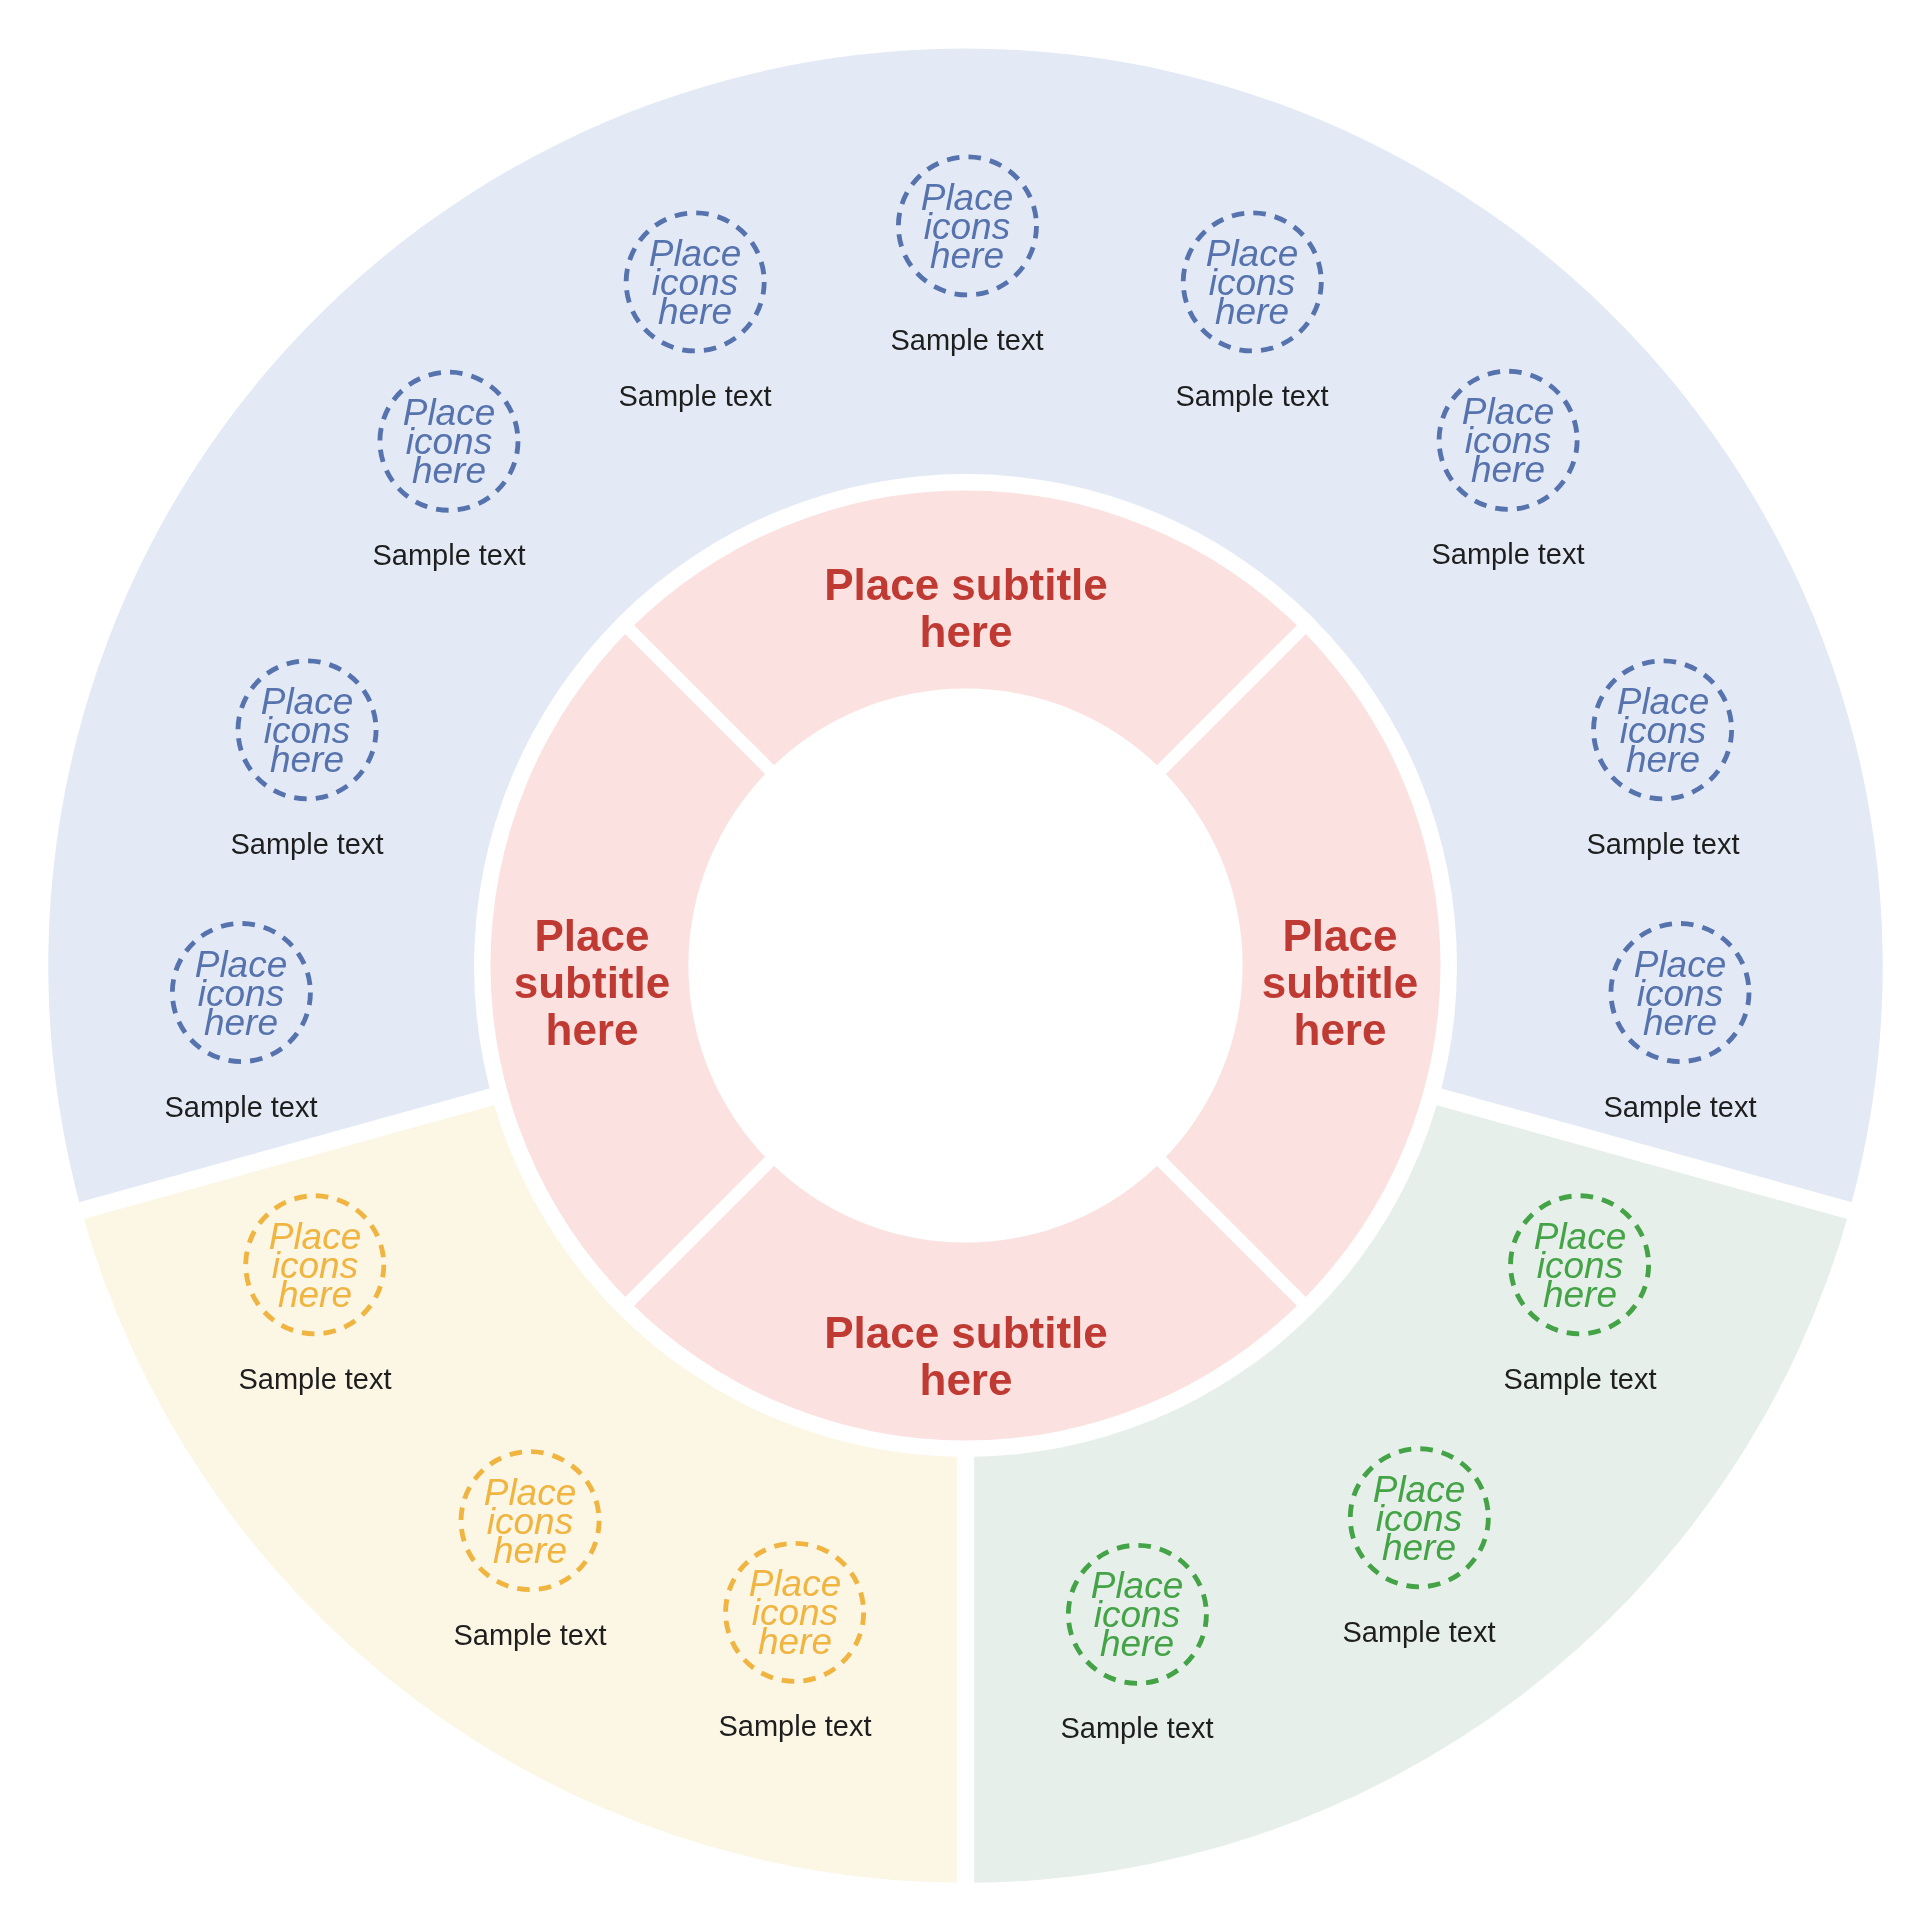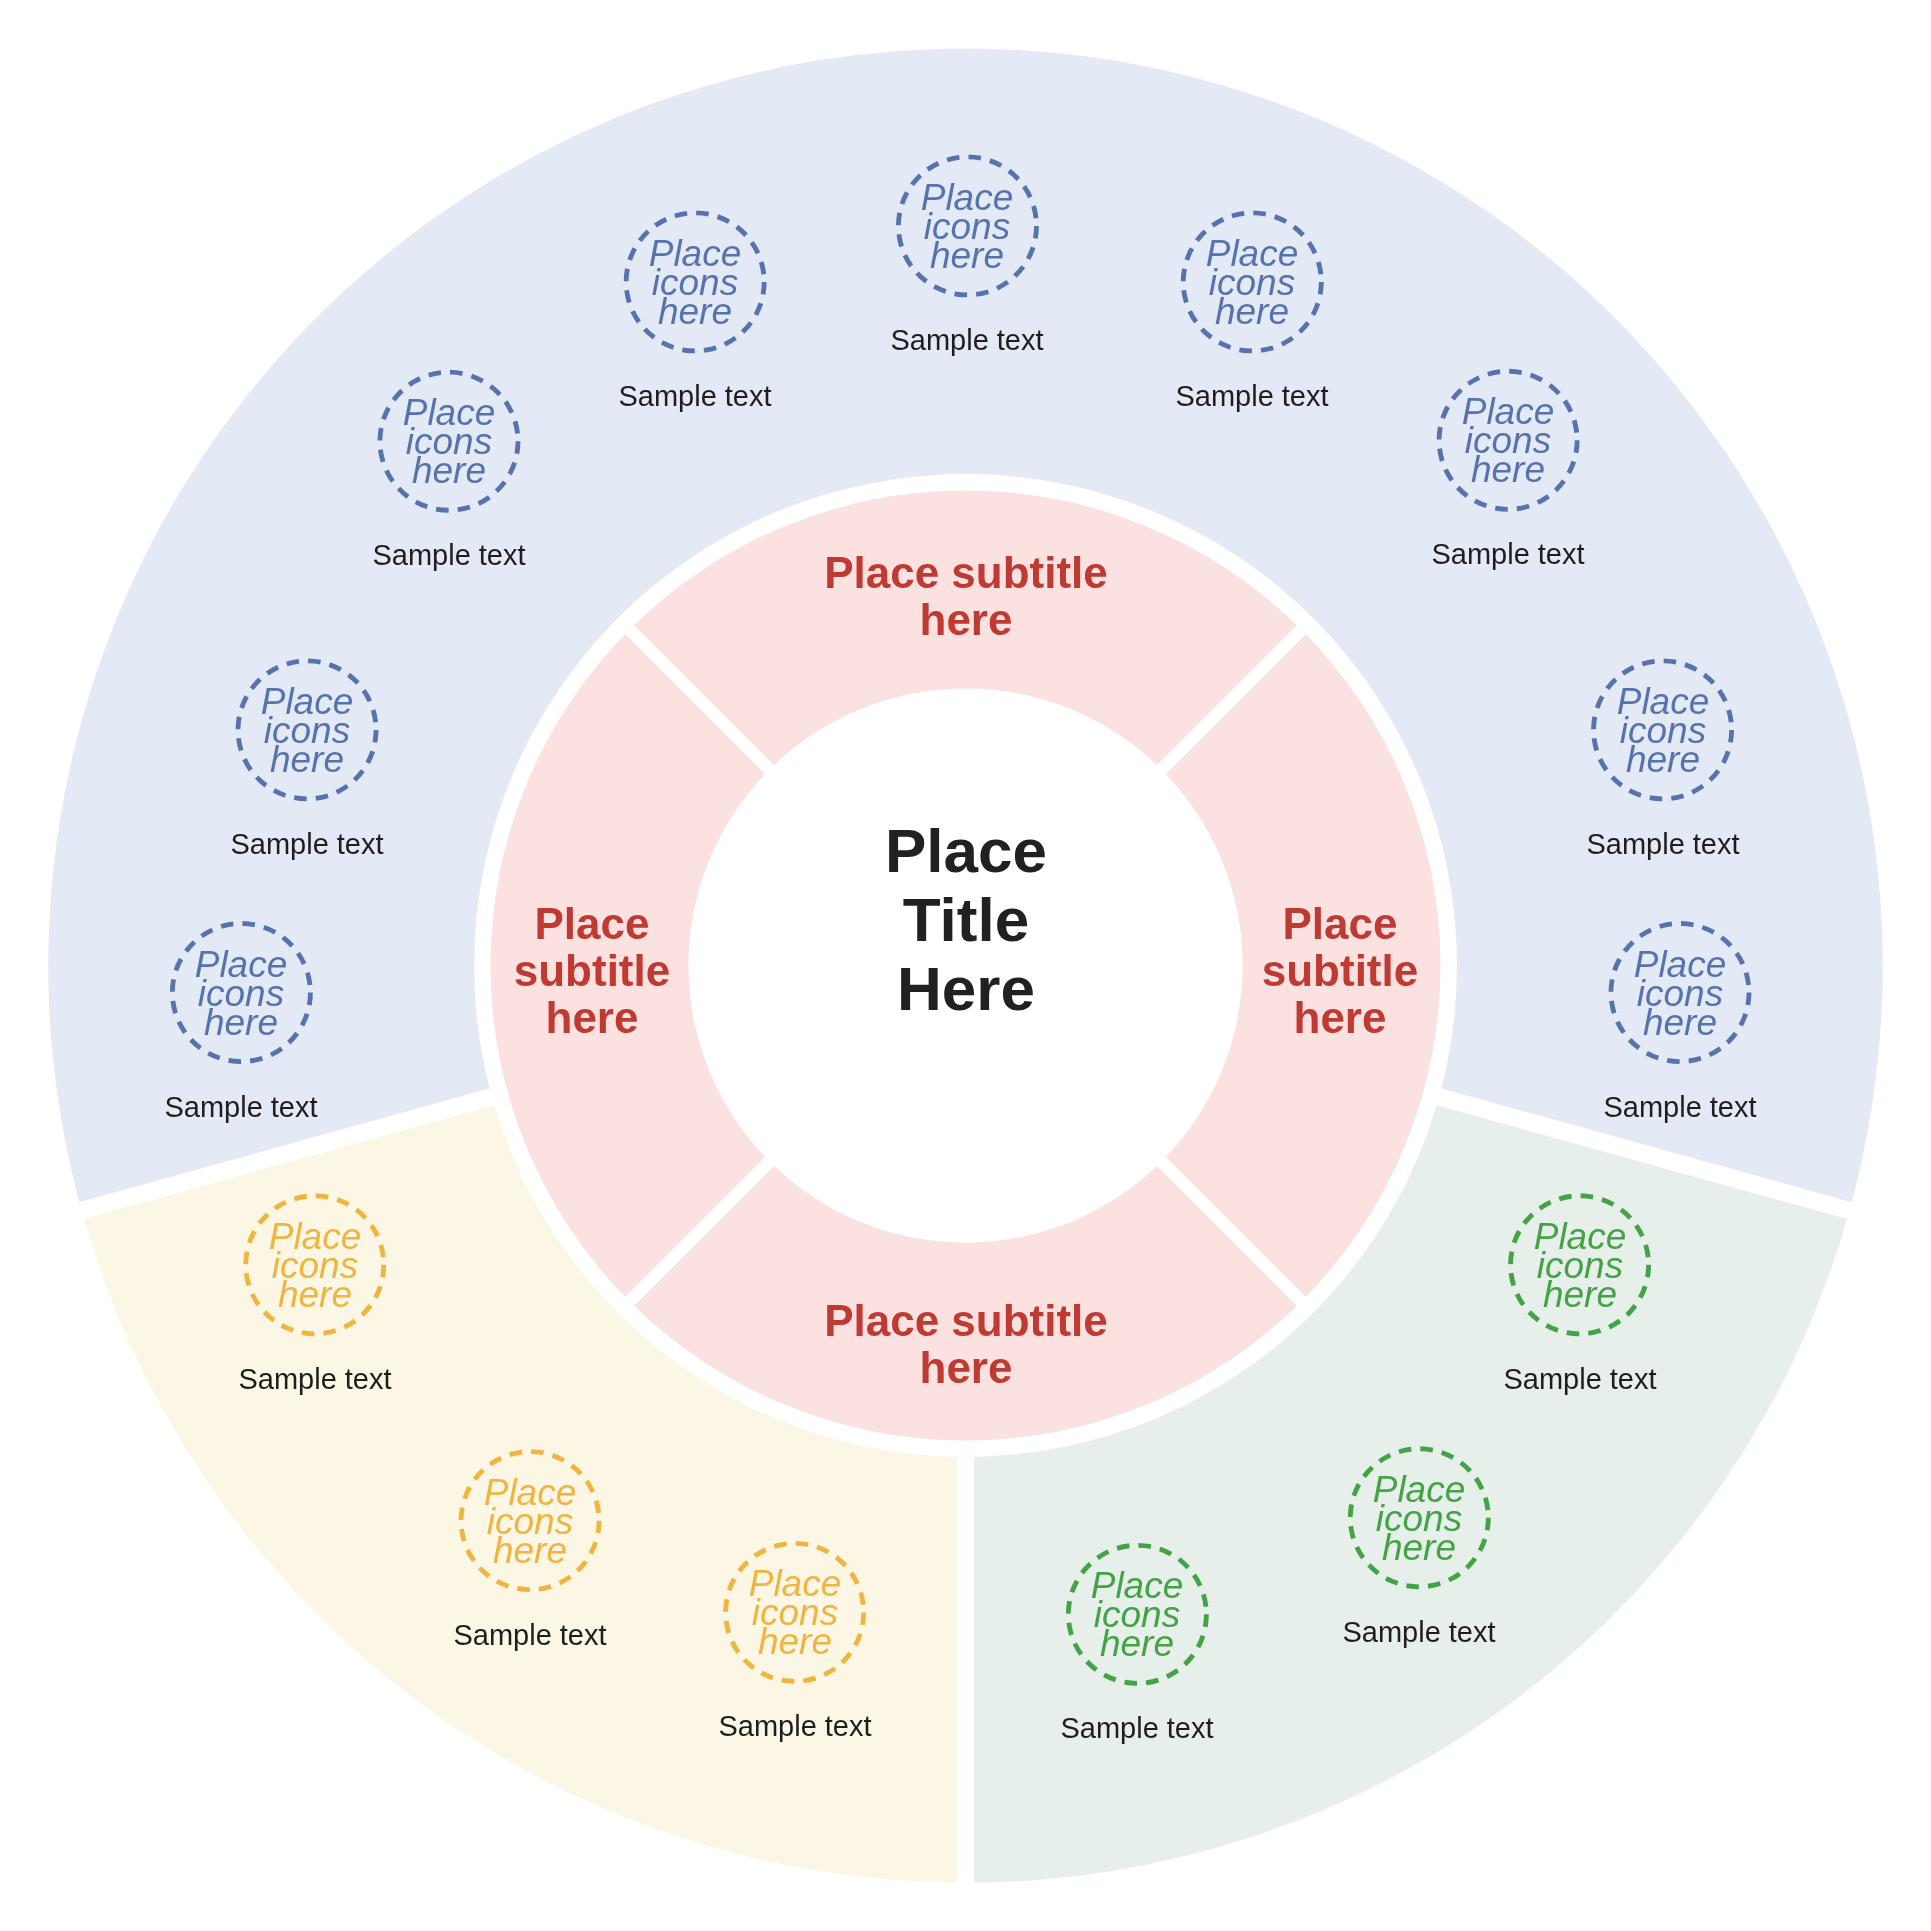--- a/index.html
+++ b/index.html
@@ -18,21 +18,21 @@
     transform:translate(-50%,-50%);
     width:261px;text-align:center;
     font-size:62px;line-height:69px;font-weight:bold;
     color:#212121;
   }
 
   
   .subtitle{
     position:absolute;transform:translate(-50%,-50%);
     font-weight:bold;font-size:44px;line-height:47px;
-    color:#C03A34;text-align:center;
+    color:#C03A34;text-align:center;margin-top:12px;
   }
   .subtitle.top   {left:966px;top:596px;width:367px;}
   .subtitle.right {left:1340px;top:970px;width:205px;}
   .subtitle.bottom{left:966px;top:1344px;width:367px;}
   .subtitle.left  {left:592px; top:970px;width:205px;}
 
   
   .item{position:absolute;width:0;height:0;}
   .icon-label{
     position:absolute;left:0;top:0;
@@ -96,21 +96,20 @@
       <circle cx="823" cy="1670" r="71.5"></circle>
     </g>
 
     <g fill="none" stroke="#44A346" stroke-width="5" stroke-dasharray="13 9.5">
       <circle cx="1636" cy="1310" r="71.5"></circle>
       <circle cx="1470" cy="1572" r="71.5"></circle>
       <circle cx="1178" cy="1672" r="71.5"></circle>
     </g>
   </svg>
 
-  <div class="title">Place Title Here</div>
 
   <div class="subtitle top">Place subtitle here</div>
   <div class="subtitle right">Place subtitle here</div>
   <div class="subtitle bottom">Place subtitle here</div>
   <div class="subtitle left">Place subtitle here</div>
 
   <div class="item s-blue" style="left:967px;top:226px">
     <div class="icon-label">Place icons here</div>
     <div class="sample">Sample text</div>
   </div>

